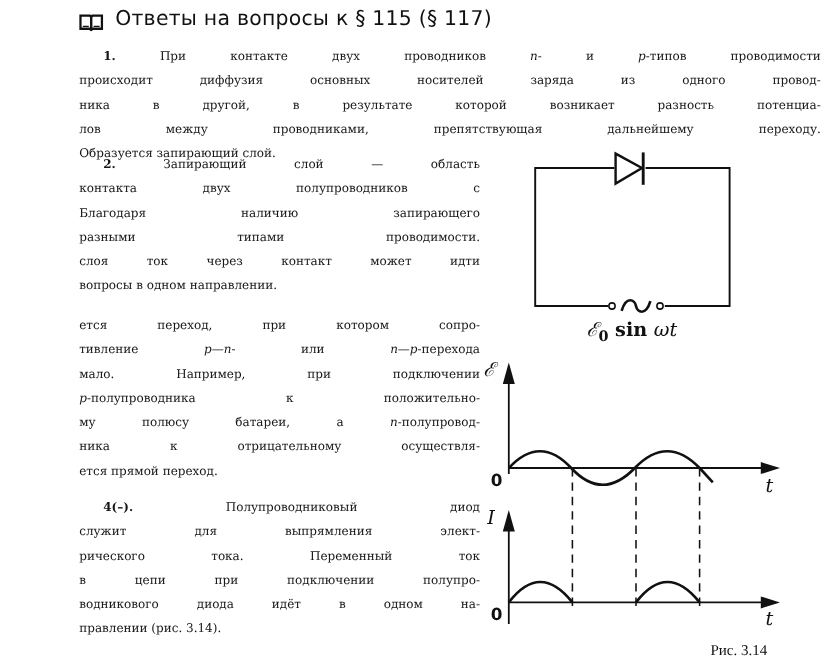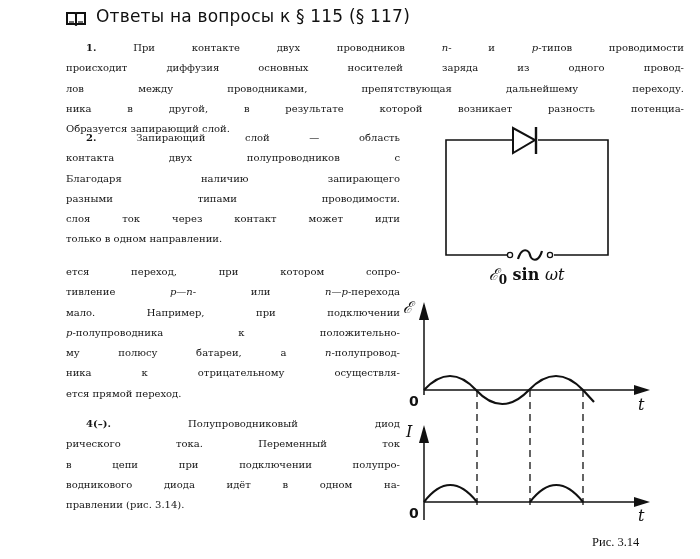--- a/index.html
+++ b/index.html
@@ -43,46 +43,47 @@
     <line x1="10" y1="3" x2="10" y2="13" stroke="#111" stroke-width="2"></line>
     <line x1="3" y1="11" x2="8" y2="11" stroke="#111" stroke-width="1.2"></line>
     <line x1="12" y1="11" x2="17" y2="11" stroke="#111" stroke-width="1.2"></line>
   </svg>
   <span>Ответы на вопросы к § 115 (§ 117)</span>
 </div>
 
 <div class="txt full">
   <span class="line indent"><span class="num">1.</span> <span>При контакте двух проводников </span><i>n</i><span>- и </span><i>p</i><span>-типов проводимости</span></span>
   <span class="line">происходит диффузия основных носителей заряда из одного провод-</span>
+  <span class="line">ника в другой, в результате которой возникает разность потенциа-</span>
   <span class="line">лов между проводниками, препятствующая дальнейшему переходу.</span>
-  <span class="line">ника в другой, в результате которой возникает разность потенциа-</span>
   <span class="line last">Образуется запирающий слой.</span>
 </div>
 
 <div class="txt narrow" style="top:128px">
   <span class="line indent"><span class="num">2.</span> <span>Запирающий слой — область</span></span>
   <span class="line">контакта двух полупроводников с</span>
   <span class="line">Благодаря наличию запирающего</span>
   <span class="line">разными типами проводимости.</span>
   <span class="line">слоя ток через контакт может идти</span>
-  <span class="line last">только в одном направлении.</span>
+  <span class="line last">вопросы в одном направлении.</span>
 </div>
 
 <div class="txt narrow" style="top:262px">
   <span class="line">ется переход, при котором сопро-</span>
   <span class="line"><span>тивление </span><i>p—n</i><span>- или </span><i>n—p</i><span>-перехода</span></span>
   <span class="line">мало. Например, при подключении</span>
   <span class="line"><i>p</i><span>-полупроводника к положительно-</span></span>
   <span class="line"><span>му полюсу батареи, а </span><i>n</i><span>-полупровод-</span></span>
   <span class="line">ника к отрицательному осуществля-</span>
   <span class="line last">ется прямой переход.</span>
 </div>
 
 <div class="txt narrow" style="top:414px">
   <span class="line indent"><span class="num">4(–).</span> <span>Полупроводниковый диод</span></span>
+  <span class="line">служит для выпрямления элект-</span>
   <span class="line">рического тока. Переменный ток</span>
   <span class="line">в цепи при подключении полупро-</span>
   <span class="line">водникового диода идёт в одном на-</span>
   <span class="line last">правлении (рис. 3.14).</span>
 </div>
 
 <svg class="fig" width="700" height="559" viewBox="0 0 700 559">
 
   <g stroke="#111" fill="none" stroke-width="1.6">
     <polyline points="512,140 446,140 446,255 507,255"></polyline>

